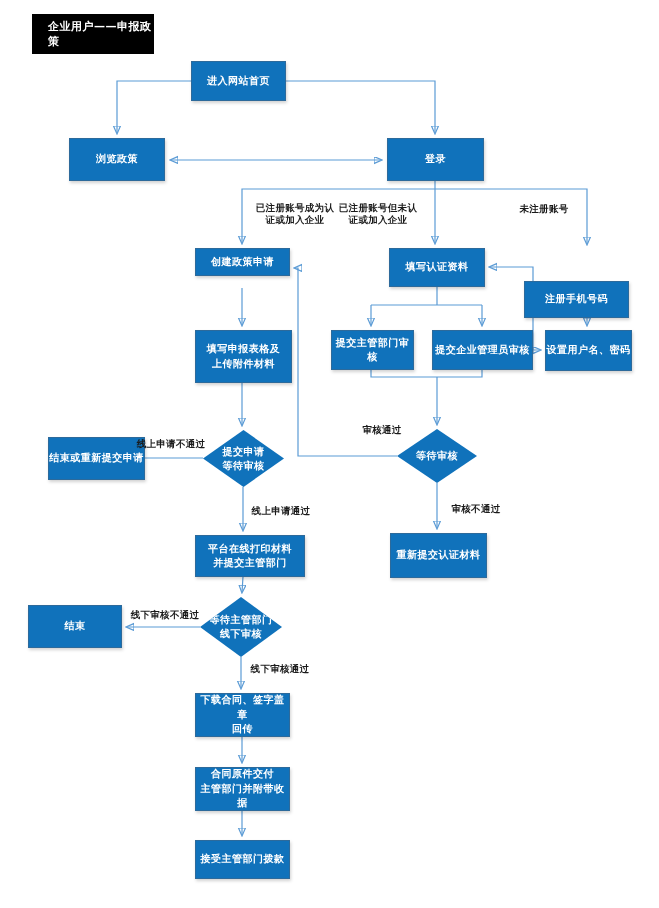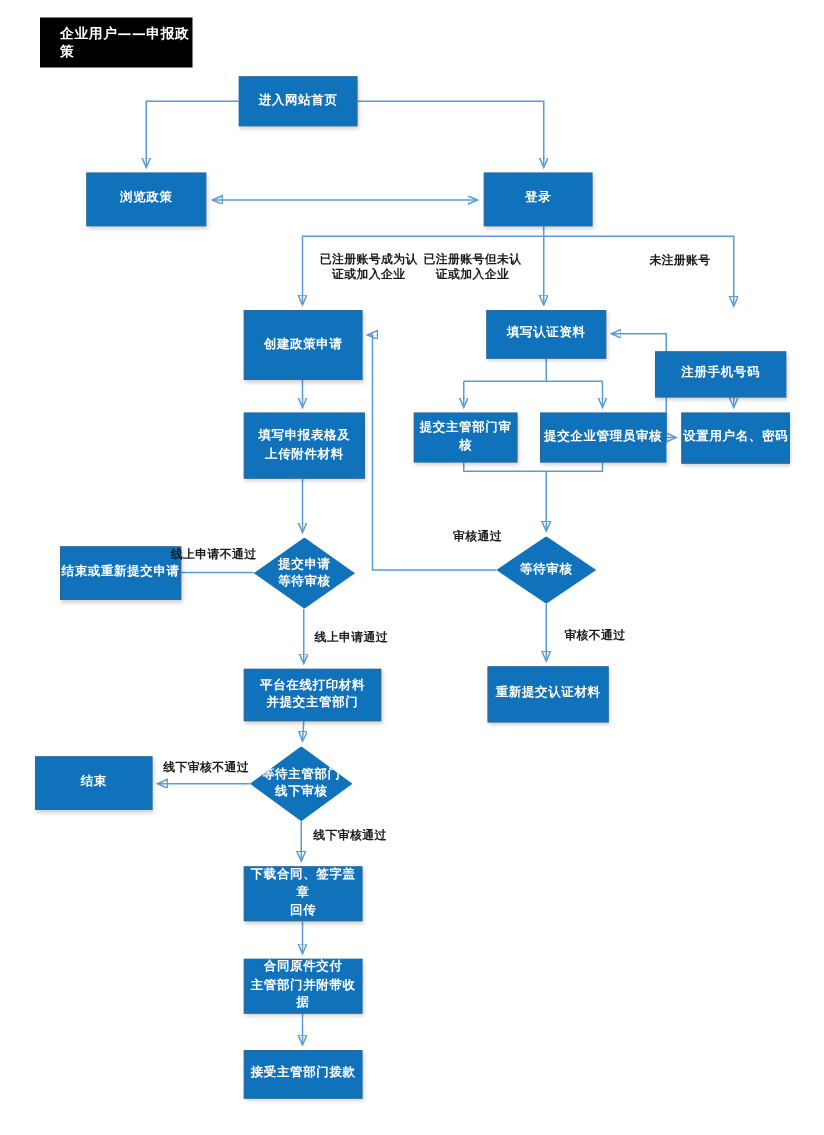--- a/index.html
+++ b/index.html
@@ -79,22 +79,22 @@
     <path d="M200,627 L127,627" marker-end="url(#arr)"></path>
     <path d="M241,657 L241,688" marker-end="url(#arr)"></path>
     <path d="M242,737 L242,762" marker-end="url(#arr)"></path>
     <path d="M242,811 L242,835" marker-end="url(#arr)"></path>
   </svg>
 
   <div class="title-box" style="left:32px;top:14px;width:106px;height:40px;">企业用户——申报政策</div>
 
   <div class="node" style="left:191px;top:61px;width:95px;height:40px;">进入网站首页</div>
   <div class="node" style="left:69px;top:138px;width:96px;height:43px;">浏览政策</div>
-  <div class="node" style="left:387px;top:138px;width:87px;height:43px;">登录</div>
-  <div class="node" style="left:195px;top:248px;width:95px;height:56px;">创建政策申请</div>
+  <div class="node" style="left:387px;top:138px;width:97px;height:43px;">登录</div>
+  <div class="node" style="left:195px;top:248px;width:95px;height:28px;">创建政策申请</div>
   <div class="node" style="left:389px;top:248px;width:96px;height:39px;">填写认证资料</div>
   <div class="node" style="left:524px;top:249px;width:105px;height:37px;margin-top:32px;">注册手机号码</div>
   <div class="node" style="left:195px;top:330px;width:97px;height:53px;">填写申报表格及
 上传附件材料</div>
   <div class="node" style="left:331px;top:330px;width:83px;height:40px;">提交主管部门审核</div>
   <div class="node" style="left:432px;top:330px;width:101px;height:40px;">提交企业管理员审核</div>
   <div class="node" style="left:545px;top:330px;width:87px;height:41px;">设置用户名、密码</div>
 
   <div class="diamond" style="left:397px;top:429px;width:80px;height:54px;">等待审核</div>
   <div class="diamond" style="left:203px;top:430px;width:81px;height:57px;">提交申请

